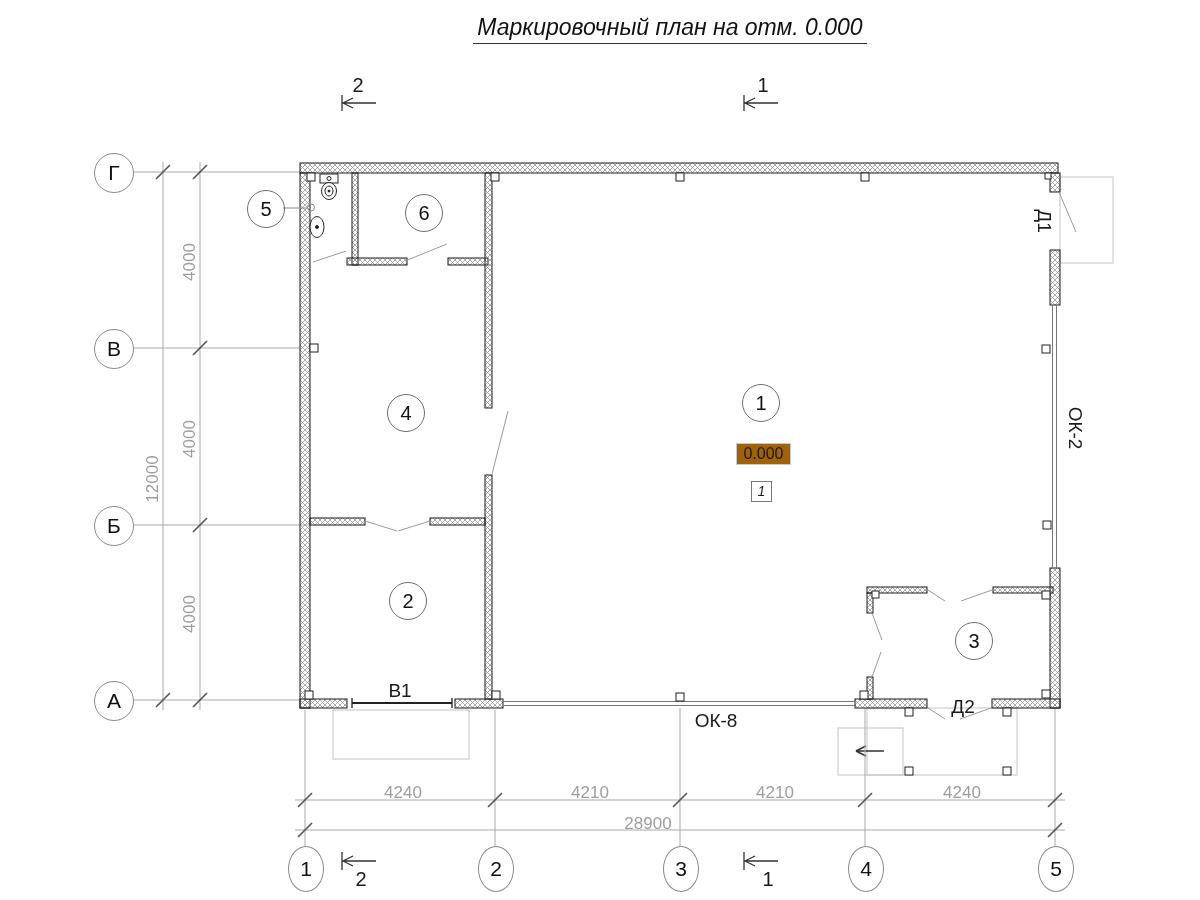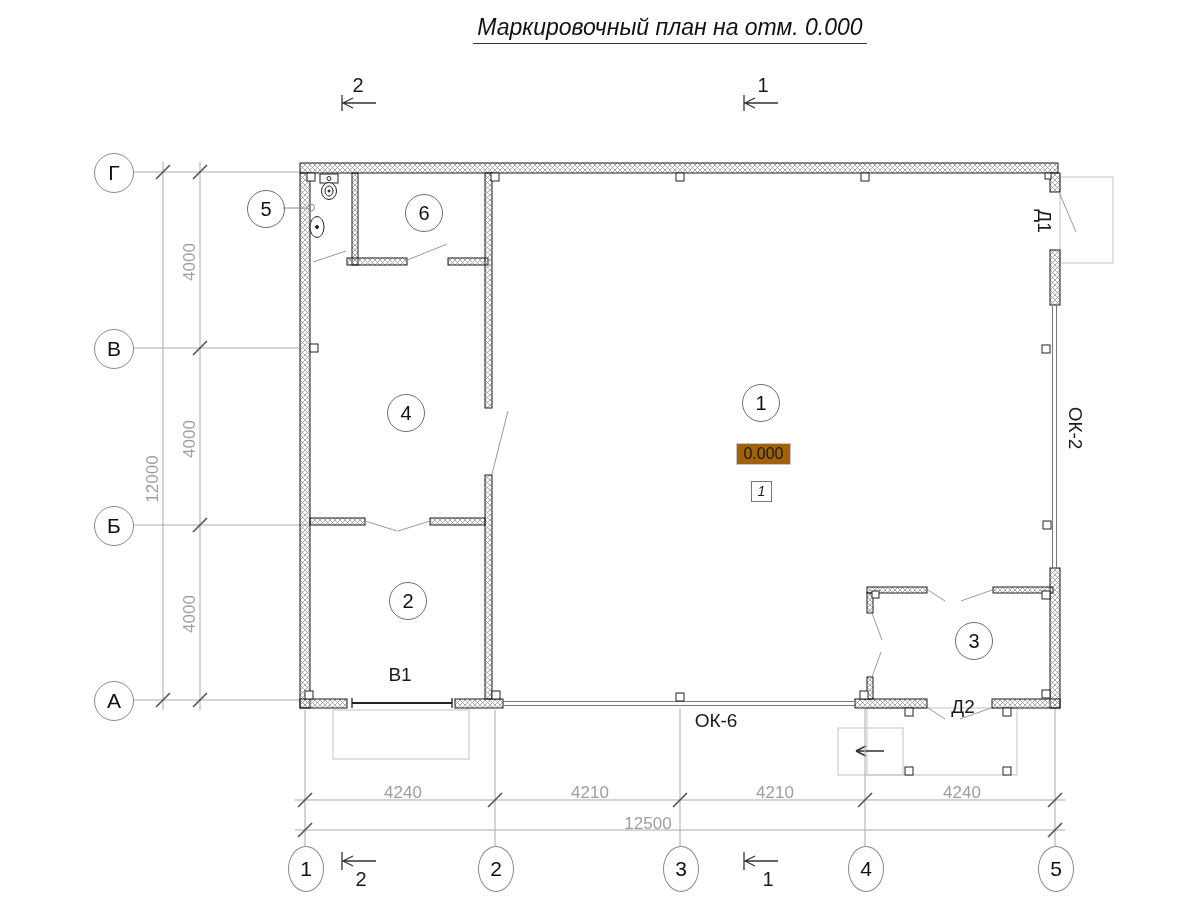--- a/index.html
+++ b/index.html
@@ -183,31 +183,31 @@
 
   <div class="lbl dim rot-ccw" style="left:160px;top:252px;width:60px;">4000</div>
   <div class="lbl dim rot-ccw" style="left:160px;top:429px;width:60px;">4000</div>
   <div class="lbl dim rot-ccw" style="left:160px;top:604px;width:60px;">4000</div>
   <div class="lbl dim rot-ccw" style="left:113px;top:469px;width:80px;">12000</div>
 
   <div class="lbl dim" style="left:368px;top:783px;width:70px;">4240</div>
   <div class="lbl dim" style="left:555px;top:783px;width:70px;">4210</div>
   <div class="lbl dim" style="left:740px;top:783px;width:70px;">4210</div>
   <div class="lbl dim" style="left:927px;top:783px;width:70px;">4240</div>
-  <div class="lbl dim" style="left:613px;top:814px;width:70px;">12500</div>
+  <div class="lbl dim" style="left:613px;top:814px;width:70px;">28900</div>
 
   <div class="room-circle" style="left:742px;top:384px;">1</div>
   <div class="room-circle" style="left:389px;top:582px;">2</div>
   <div class="room-circle" style="left:955px;top:622px;">3</div>
   <div class="room-circle" style="left:387px;top:394px;">4</div>
   <div class="room-circle" style="left:247px;top:190px;">5</div>
   <div class="room-circle" style="left:405px;top:194px;">6</div>
 
   <div class="lbl elev-box">0.000</div>
   <div class="lbl zone-box">1</div>
 
-  <div class="lbl mark" style="left:384px;top:664px;width:32px;">В1</div>
-  <div class="lbl mark" style="left:691px;top:710px;width:50px;">ОК-6</div>
+  <div class="lbl mark" style="left:384px;top:680px;width:32px;">В1</div>
+  <div class="lbl mark" style="left:691px;top:710px;width:50px;">ОК-8</div>
   <div class="lbl mark" style="left:947px;top:696px;width:32px;">Д2</div>
   <div class="lbl mark rot-cw" style="left:1028px;top:210px;width:32px;">Д1</div>
   <div class="lbl mark rot-cw" style="left:1049px;top:417px;width:52px;">ОК-2</div>
 
 </div>
 
 </body></html>

